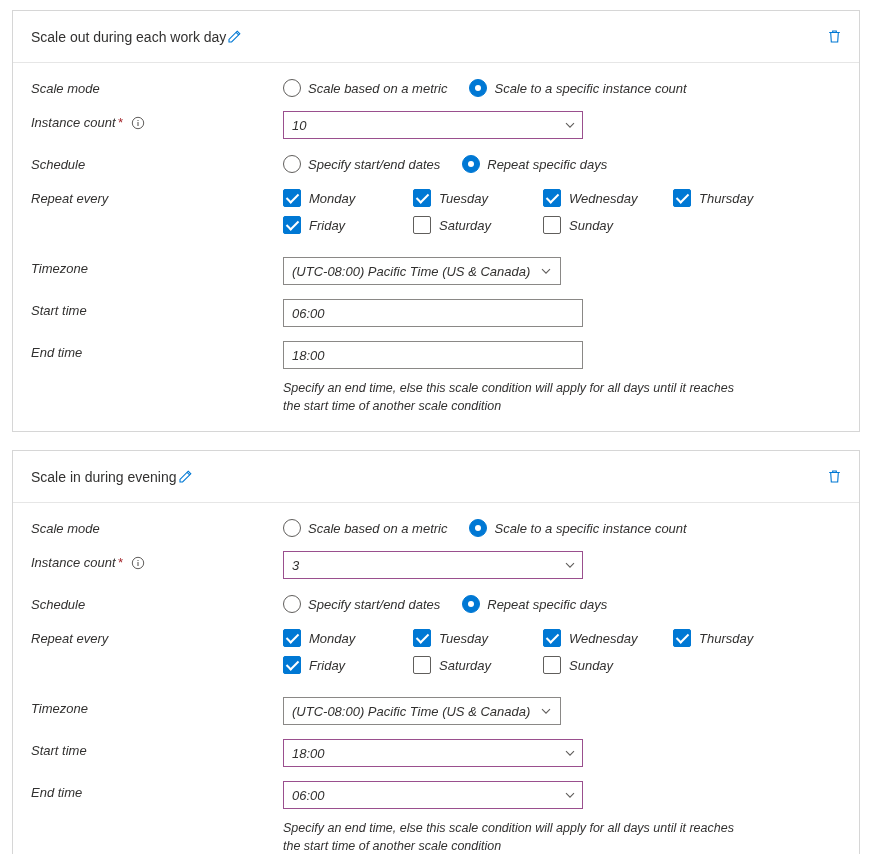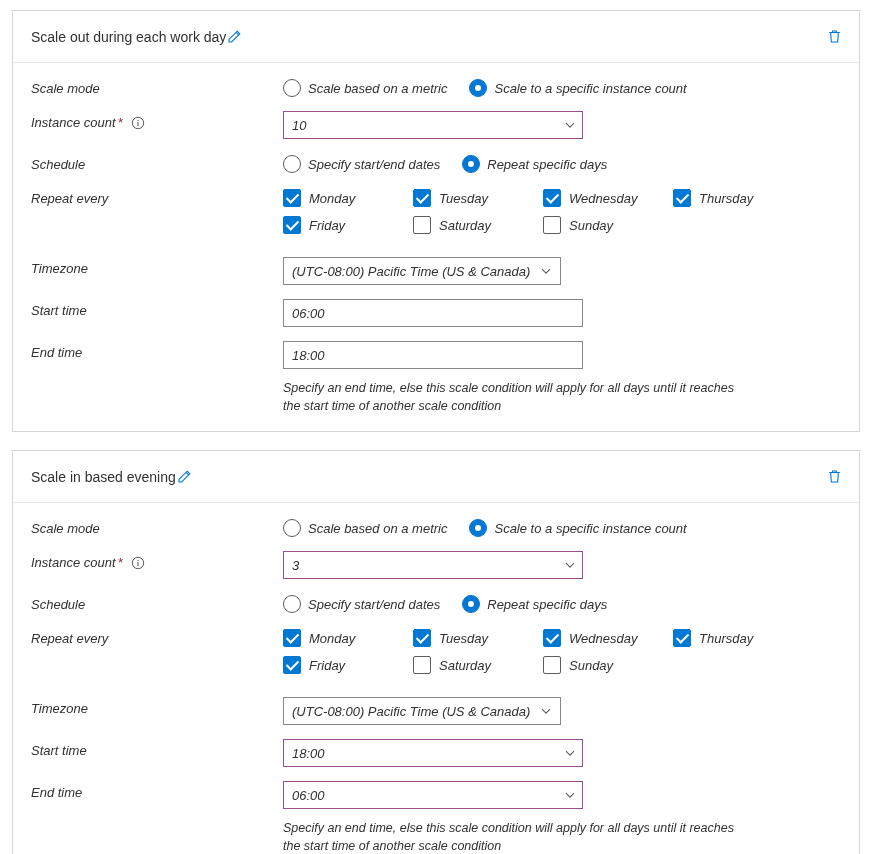--- a/index.html
+++ b/index.html
@@ -366,21 +366,21 @@
         <div class="helper-spacer"></div>
         <div class="helper">Specify an end time, else this scale condition will apply for all days until it reaches the start time of another scale condition</div>
       </div>
 
     </div>
   </div>
 
   <div class="card">
     <div class="card-header">
       <div class="card-title-wrap">
-        <span class="card-title">Scale in based evening</span>
+        <span class="card-title">Scale in during evening</span>
         <span class="edit-icon">
           <svg width="16" height="16" viewBox="0 0 16 16" fill="none" xmlns="http://www.w3.org/2000/svg">
             <path d="M11.2 2.2l2.6 2.6L5.6 13H3v-2.6L11.2 2.2z" stroke="#0078d4" stroke-width="1.1" fill="none"></path>
             <path d="M10.1 3.3l2.6 2.6" stroke="#0078d4" stroke-width="1.1"></path>
           </svg>
         </span>
       </div>
       <span class="trash-icon">
         <svg width="17" height="17" viewBox="0 0 16 16" fill="none" xmlns="http://www.w3.org/2000/svg">
           <path d="M3 4.2h10M6.3 4.2V2.8h3.4v1.4M4.4 4.2l.6 9h6l.6-9" stroke="#0078d4" stroke-width="1.05" fill="none"></path>

